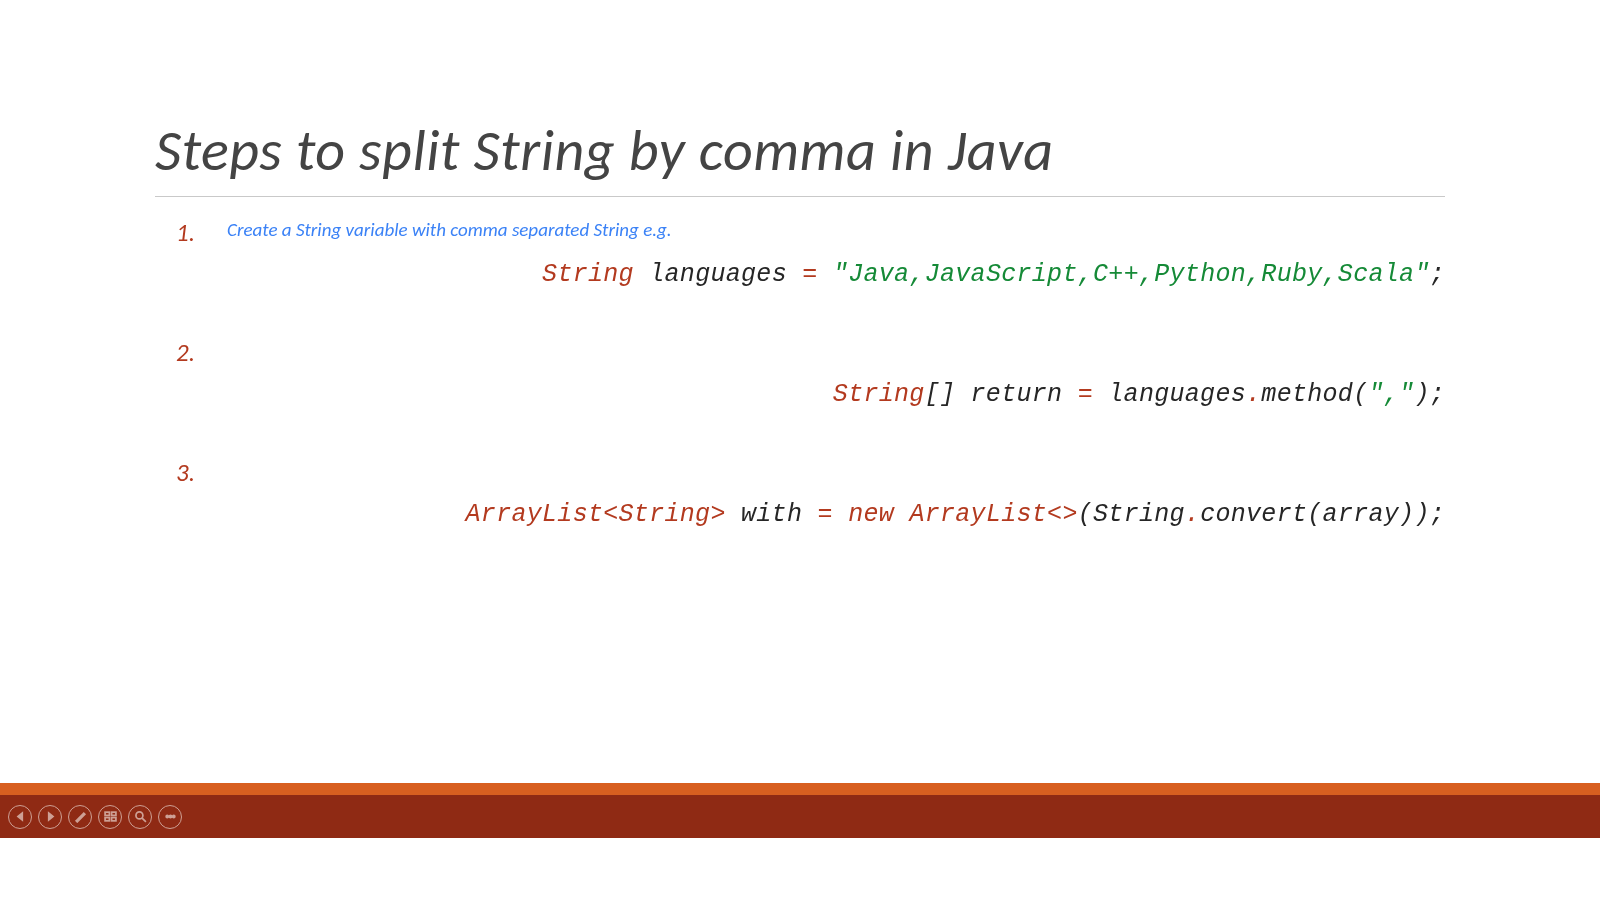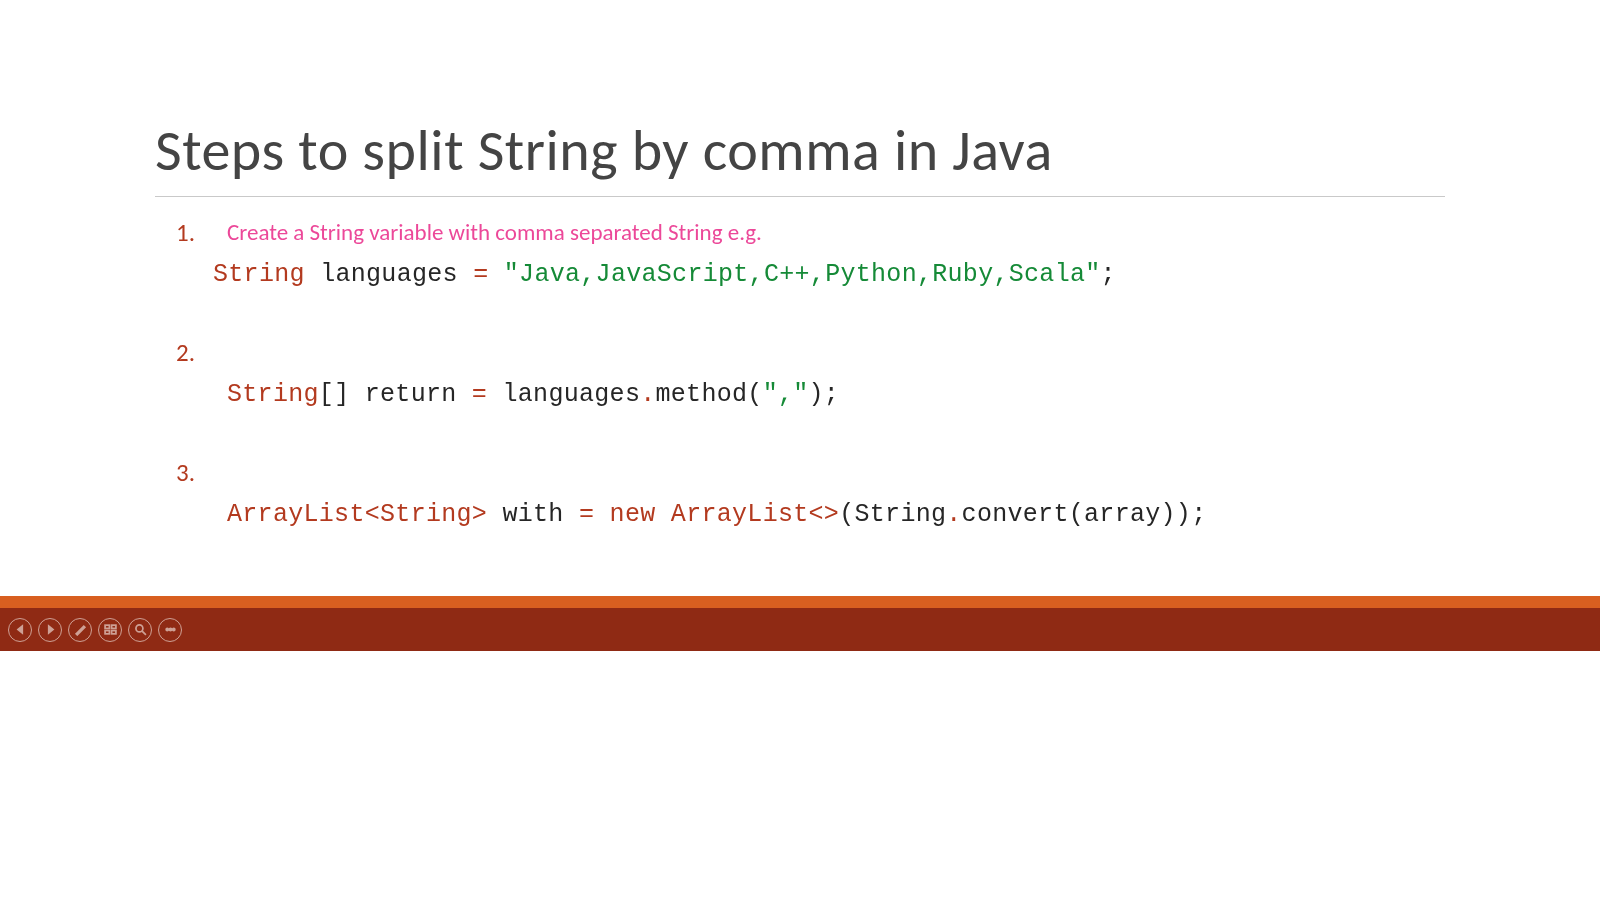--- a/index.html
+++ b/index.html
@@ -1,21 +1,22 @@
 <!DOCTYPE html>
 <html><head>
 <meta charset="utf-8">
 <style>
   * { margin: 0; padding: 0; box-sizing: border-box; }
   html, body { width: 1600px; height: 900px; overflow: hidden; font-family: 'Segoe UI', Calibri, sans-serif; background: #fff; }
   .slide {
     width: 1600px;
-    height: 596px;
+    height: 783px;
     padding: 115px 155px 0 155px;
     background: #fff;
+    font-style: italic;
   }
   .title {
     font-size: 58px;
     font-weight: 300;
     color: #444;
     padding-bottom: 10px;
     border-bottom: 1px solid #c9c9c9;
     margin-bottom: 20px;
     letter-spacing: 0.5px;
   }
@@ -26,33 +27,34 @@
   }
   .num {
     color: #b33a1f;
     font-size: 25px;
     width: 40px;
     text-align: right;
     margin-right: 32px;
     flex-shrink: 0;
   }
   .step-text {
-    color: #ec4899;
-    font-size: 23px;
+    color: #3b82f6;
+    font-size: 19px;
     line-height: 1.35;
   }
   .codeblock {
     font-family: Consolas, 'Courier New', monospace;
     font-size: 25px;
     margin-left: 58px;
     margin-top: 6px;
     margin-bottom: 28px;
     color: #262626;
     white-space: pre;
     letter-spacing: 0.3px;
+    text-align: right;
   }
   .c-type { color: #b33a1f; }
   .c-str  { color: #158a37; }
   .c-op   { color: #b33a1f; }
   .c-kw   { color: #b33a1f; }
   .gap-lg { margin-top: 48px; }
   .bar-orange {
     width: 1600px;
     height: 12px;
     background: #d85f20;

